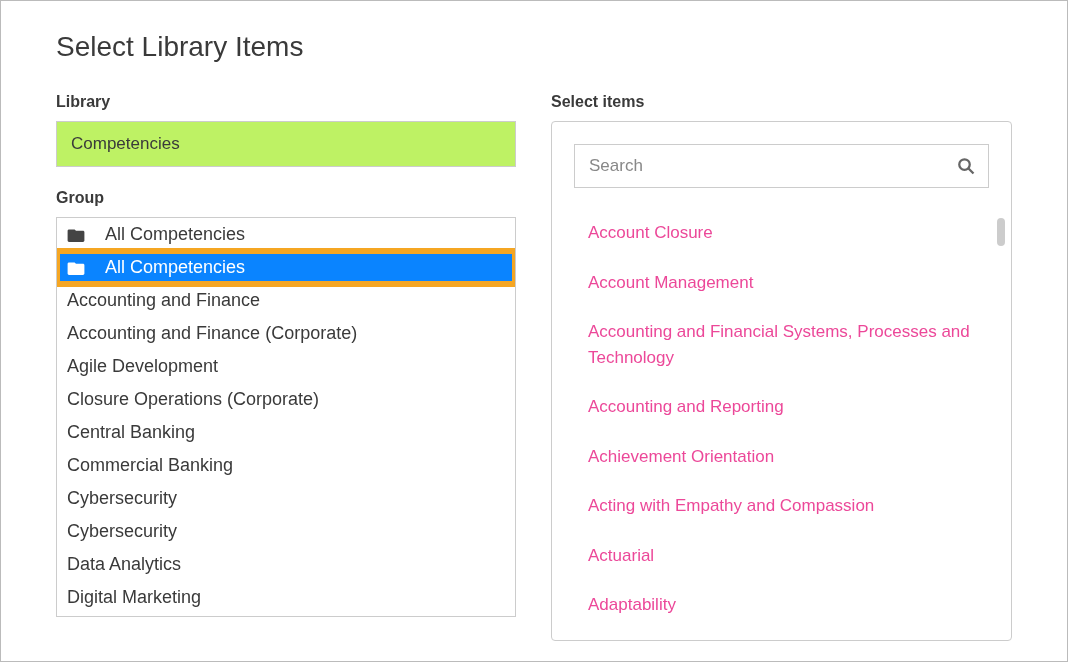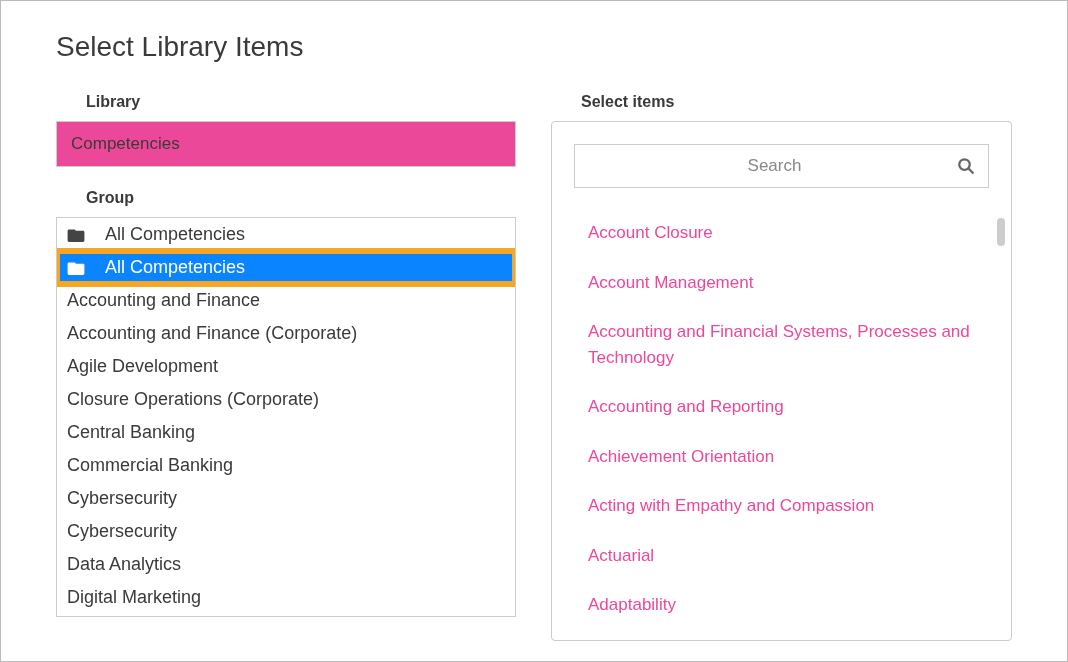--- a/index.html
+++ b/index.html
@@ -33,29 +33,28 @@
       flex: 0 0 460px;
     }
     .right-col {
       flex: 1;
     }
     .section-label {
       font-size: 16px;
       font-weight: 700;
       color: #3a3a3a;
       margin-bottom: 10px;
-      margin-left: 30px;
     }
     .select-box {
       border: 1px solid #ccc;
       padding: 12px 14px;
       font-size: 17px;
       color: #3a3a3a;
       margin-bottom: 22px;
-      background: #ec4899;
+      background: #bef264;
     }
     .group-listbox {
       border: 1px solid #ccc;
       background: #fff;
       height: 400px;
       overflow: hidden;
     }
     .group-item {
       padding: 3px 10px 3px 10px;
       font-size: 18px;
@@ -101,21 +100,20 @@
       position: relative;
       margin-bottom: 20px;
     }
     .search-input {
       width: 100%;
       border: 1px solid #ccc;
       padding: 11px 28px 11px 14px;
       font-size: 17px;
       color: #3a3a3a;
       font-family: inherit;
-      text-align: center;
     }
     .search-input::placeholder {
       color: #888;
     }
     .search-icon {
       position: absolute;
       right: 14px;
       top: 50%;
       transform: translateY(-50%);
       width: 18px;

